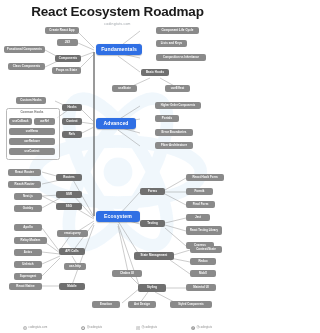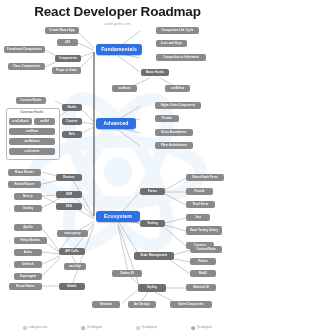--- a/index.html
+++ b/index.html
@@ -66,21 +66,21 @@
       <g fill="none" stroke="#e4f1fb" stroke-width="7">
         <ellipse cx="50" cy="50" rx="46" ry="17"></ellipse>
         <ellipse cx="50" cy="50" rx="46" ry="17" transform="rotate(60 50 50)"></ellipse>
         <ellipse cx="50" cy="50" rx="46" ry="17" transform="rotate(120 50 50)"></ellipse>
       </g>
       <circle cx="50" cy="50" r="8" fill="#e4f1fb"></circle>
     </svg>
   </div>
 
   <div class="hdr">
-    <div class="title">React Developer Roadmap</div>
+    <div class="title">React Ecosystem Roadmap</div>
     <div class="subtitle">codingtuts.com</div>
   </div>
 
   <svg id="wires" viewBox="0 0 235 333">
 
     <line class="spine" x1="94" y1="52" x2="94" y2="216"></line>
 
     <line x1="94" y1="48" x2="78" y2="32"></line>
     <line x1="94" y1="50" x2="78" y2="43"></line>
     <line x1="94" y1="52" x2="78" y2="58"></line>

